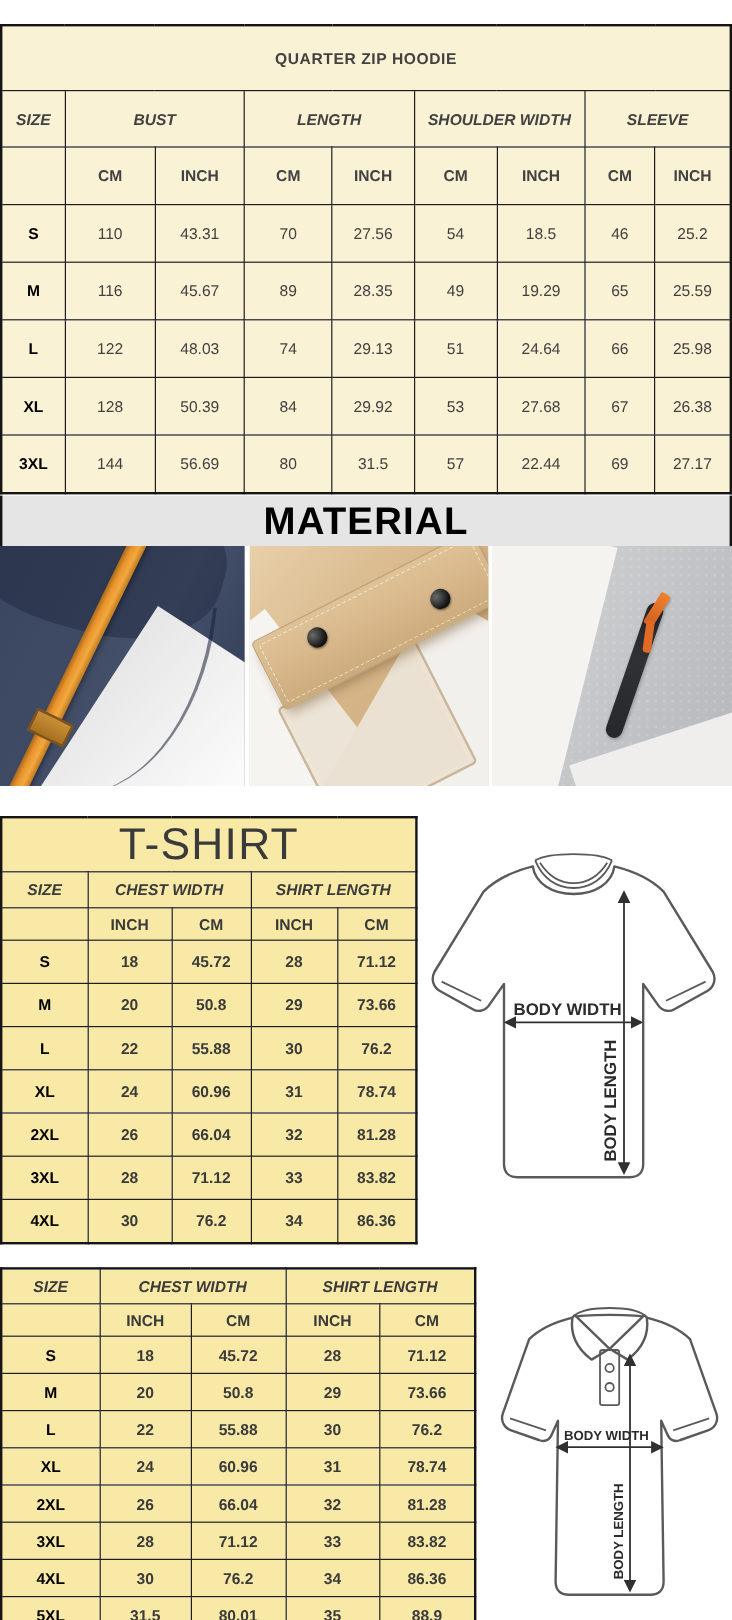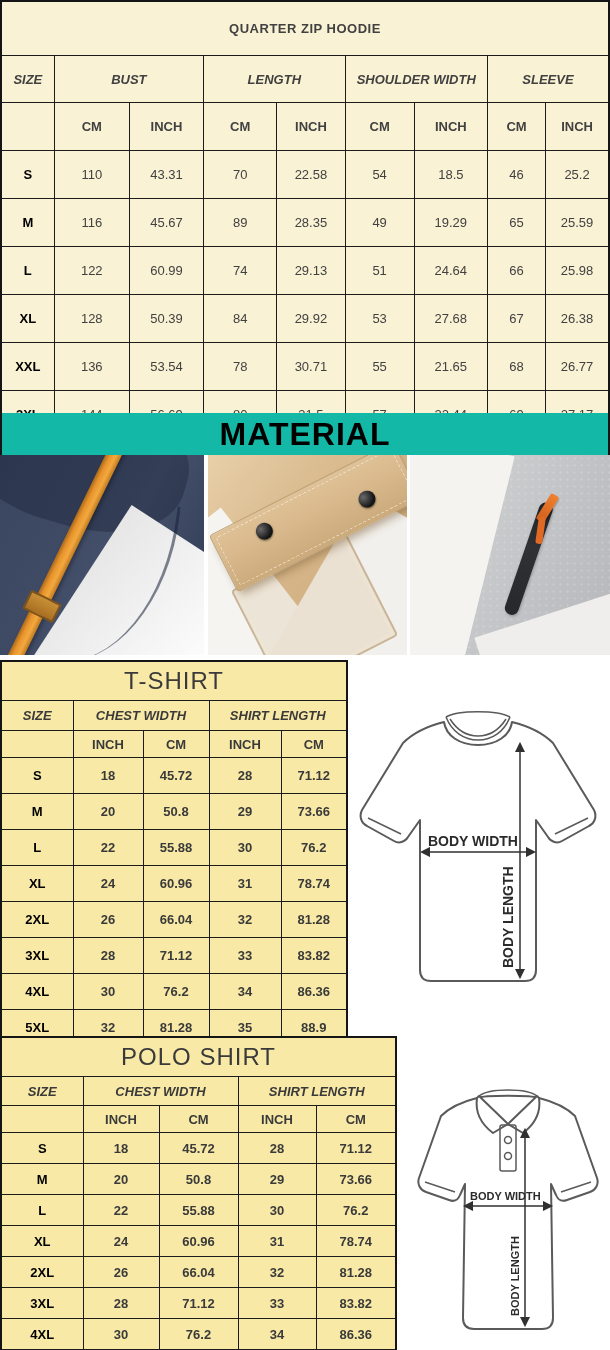--- a/index.html
+++ b/index.html
@@ -1,25 +1,25 @@
 <!DOCTYPE html>
 <html><head>
 <meta charset="utf-8">
 <style>
   html,body{margin:0;padding:0;background:#fff;}
   .page{position:relative;width:610px;height:1350px;background:#fff;overflow:hidden;
         font-family:"Liberation Sans","DejaVu Sans",sans-serif;color:#111;}
 
   
   table.tbl{border-collapse:collapse;table-layout:fixed;position:absolute;
-            border:2px solid #151515;}
+            border:2px solid #151515;margin-top:20px;}
   table.tbl td{border:1px solid #1c1c1c;text-align:center;vertical-align:middle;
                overflow:hidden;white-space:nowrap;}
   .tbl-title{background:#F2C74D;font-weight:700;font-size:34px;letter-spacing:.5px;color:#000;}
-  .shirt .tbl-title{font-weight:500;font-size:24px;letter-spacing:1px;}
+  .shirt .tbl-title{font-weight:500;font-size:37px;letter-spacing:1px;}
   .group-row td{background:#F2C74D;font-weight:700;font-size:14px;color:#141414;font-style:italic;}
   .unit-row td{background:#F2C74D;font-weight:700;font-size:13px;color:#141414;}
   .hoodie{left:0;top:0;width:610px;}
   .hoodie .title-row td{height:51px;}
   .hoodie .group-row td{height:44px;}
   .hoodie .unit-row td{height:45px;}
   .hoodie tbody td{height:45px;background:#FAF2D4;font-size:13px;color:#414141;}
   .hoodie tbody td.size-col{font-weight:700;color:#000;}
   .tshirt{left:0;top:660px;width:348px;}
   .tshirt .title-row td{height:36px;}
@@ -29,21 +29,21 @@
   .polo{left:0;top:1036px;width:397px;}
   .polo .title-row td{height:36px;}
   .polo .group-row td{height:26px;}
   .polo .unit-row td{height:24px;}
   .polo tbody td{height:28px;}
   .shirt tbody td{background:#F8E9A6;font-size:13px;font-weight:600;color:#3a3a3a;}
   .shirt tbody td.size-col{font-weight:700;color:#000;}
 
   
   .material-bar{position:absolute;left:0;top:413px;width:610px;height:42px;
-    background:#14b8a6;border-left:2px solid #151515;border-right:2px solid #151515;
+    background:#e5e5e5;border-left:2px solid #151515;border-right:2px solid #151515;
     box-sizing:border-box;display:flex;align-items:center;justify-content:center;}
   .material-bar span{font-size:32px;font-weight:800;letter-spacing:1px;color:#000;}
 
   
   .photo{position:absolute;top:455px;height:200px;overflow:hidden;background:#e9e9e9;}
   .photo>div{position:absolute;}
   #photo1{left:0;width:204px;}
   #photo2{left:208px;width:199px;}
   #photo3{left:410px;width:200px;}
   .p1-base{inset:0;background:linear-gradient(118deg,#3a455f 0%,#3f4a65 35%,#45506b 55%,#38435d 80%,#303a52 100%);}
@@ -136,69 +136,58 @@
       <td>CM</td>
       <td>INCH</td>
     </tr>
     </tbody>
       <tbody id="hoodie-body">
         <tr>
           <td class="size-col">S</td>
           <td>110</td>
           <td>43.31</td>
           <td>70</td>
-          <td>22.58</td>
+          <td>27.56</td>
           <td>54</td>
           <td>18.5</td>
           <td>46</td>
           <td>25.2</td>
         </tr>
         <tr>
           <td class="size-col">M</td>
           <td>116</td>
           <td>45.67</td>
           <td>89</td>
           <td>28.35</td>
           <td>49</td>
           <td>19.29</td>
           <td>65</td>
           <td>25.59</td>
         </tr>
         <tr>
           <td class="size-col">L</td>
           <td>122</td>
-          <td>60.99</td>
+          <td>48.03</td>
           <td>74</td>
           <td>29.13</td>
           <td>51</td>
           <td>24.64</td>
           <td>66</td>
           <td>25.98</td>
         </tr>
         <tr>
           <td class="size-col">XL</td>
           <td>128</td>
           <td>50.39</td>
           <td>84</td>
           <td>29.92</td>
           <td>53</td>
           <td>27.68</td>
           <td>67</td>
           <td>26.38</td>
-        </tr>
-        <tr>
-          <td class="size-col">XXL</td>
-          <td>136</td>
-          <td>53.54</td>
-          <td>78</td>
-          <td>30.71</td>
-          <td>55</td>
-          <td>21.65</td>
-          <td>68</td>
-          <td>26.77</td>
         </tr>
         <tr>
           <td class="size-col">3XL</td>
           <td>144</td>
           <td>56.69</td>
           <td>80</td>
           <td>31.5</td>
           <td>57</td>
           <td>22.44</td>
           <td>69</td>
@@ -308,27 +297,20 @@
           <td>71.12</td>
           <td>33</td>
           <td>83.82</td>
         </tr>
         <tr>
           <td class="size-col">4XL</td>
           <td>30</td>
           <td>76.2</td>
           <td>34</td>
           <td>86.36</td>
-        </tr>
-        <tr>
-          <td class="size-col">5XL</td>
-          <td>32</td>
-          <td>81.28</td>
-          <td>35</td>
-          <td>88.9</td>
         </tr>
       </tbody>
   </table>
 
   <svg id="tshirt-svg" class="diagram" width="256" height="312" viewBox="0 0 256 312">
     <defs>
       <marker id="ah" viewBox="0 0 10 10" refX="8" refY="5" markerWidth="7" markerHeight="7" orient="auto-start-reverse">
           <path d="M0,0 L10,5 L0,10 z" fill="#303030"></path>
         </marker>
     </defs>
@@ -348,23 +330,20 @@
 
   <table class="tbl shirt polo">
     <colgroup>
       <col style="width:82px">
         <col style="width:76px">
         <col style="width:79px">
       <col style="width:78px">
         <col style="width:80px">
     </colgroup>
     <tbody>
-        <tr class="title-row">
-      <td colspan="5" class="tbl-title">POLO SHIRT</td>
-    </tr>
     <tr class="group-row">
       <td>SIZE</td>
       <td colspan="2">CHEST WIDTH</td>
       <td colspan="2">SHIRT LENGTH</td>
     </tr>
     <tr class="unit-row">
       <td></td>
       <td>INCH</td>
       <td>CM</td>
       <td>INCH</td>

